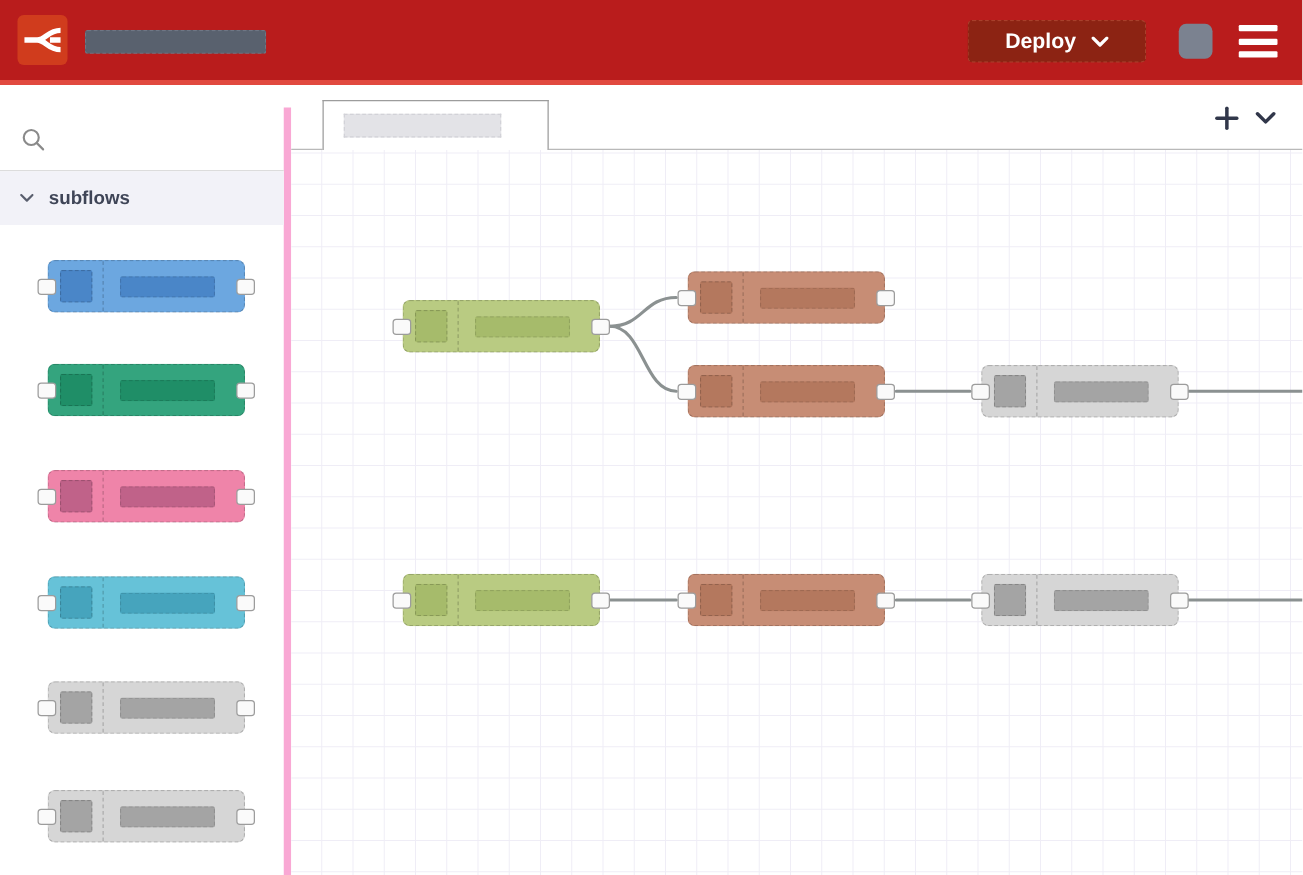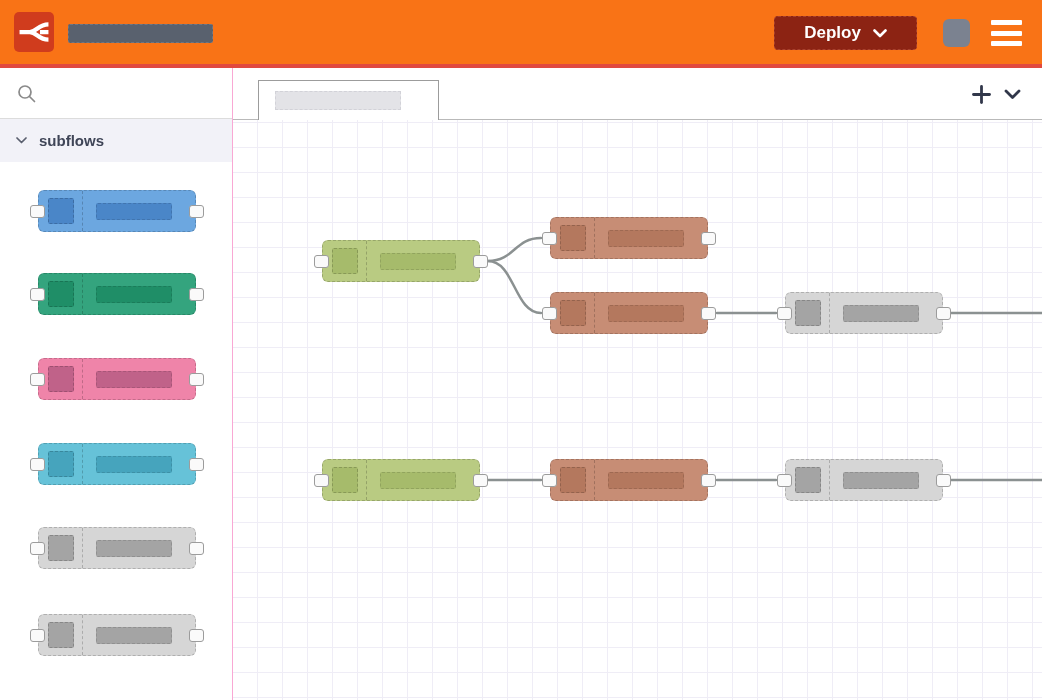--- a/index.html
+++ b/index.html
@@ -2,21 +2,21 @@
 <html><head>
 <meta charset="utf-8">
 <style>
   * { box-sizing: border-box; margin: 0; padding: 0; }
   html, body { width: 1042px; height: 700px; overflow: hidden; }
   body { position: relative; font-family: "Liberation Sans", sans-serif; background: #fff; }
 
   
   .app-header {
     position: absolute; left: 0; top: 0; width: 1042px; height: 68px;
-    background: #f97316; border-bottom: 4px solid #e1493f;
+    background: #b91c1c; border-bottom: 4px solid #e1493f;
   }
   .logo {
     position: absolute; left: 14px; top: 12px; width: 40px; height: 40px;
     border-radius: 5px; background: #d03c1d; display: flex; align-items: center; justify-content: center;
   }
   .title-ph {
     position: absolute; left: 68px; top: 24px; width: 145px; height: 19px;
     background: #59616e; border: 1px dashed #6e7684; border-radius: 2px;
   }
   .deploy-btn {
@@ -30,22 +30,22 @@
     background: #7b8290; border-radius: 6px;
   }
   .hamburger {
     position: absolute; left: 991px; top: 20px; width: 31px; height: 26px;
     display: flex; flex-direction: column; justify-content: space-between; cursor: pointer;
   }
   .hamburger i { display: block; height: 5px; background: #fff; border-radius: 1px; }
 
   
   .palette {
-    position: absolute; left: 0; top: 68px; width: 233px; bottom: 0;
-    background: #fff; border-right: 1px solid #f9a8d4;
+    position: absolute; left: 0; top: 86px; width: 233px; bottom: 0;
+    background: #fff; border-right: 6px solid #f9a8d4;
   }
   .search-row { height: 51px; border-bottom: 1px solid #dcdcdc; display: flex; align-items: center; padding-left: 17px; }
   .palette-category {
     height: 43px; background: #f2f2f8; display: flex; align-items: center; padding-left: 16px; cursor: pointer;
   }
   .palette-category .cat-label { margin-left: 12px; font-size: 15px; font-weight: 600; color: #3f4557; }
   .palette-node-list { position: absolute; left: 0; top: 0; width: 100%; height: 100%; }
 
   
   .workspace { position: absolute; left: 233px; top: 68px; right: 0; bottom: 0; }

